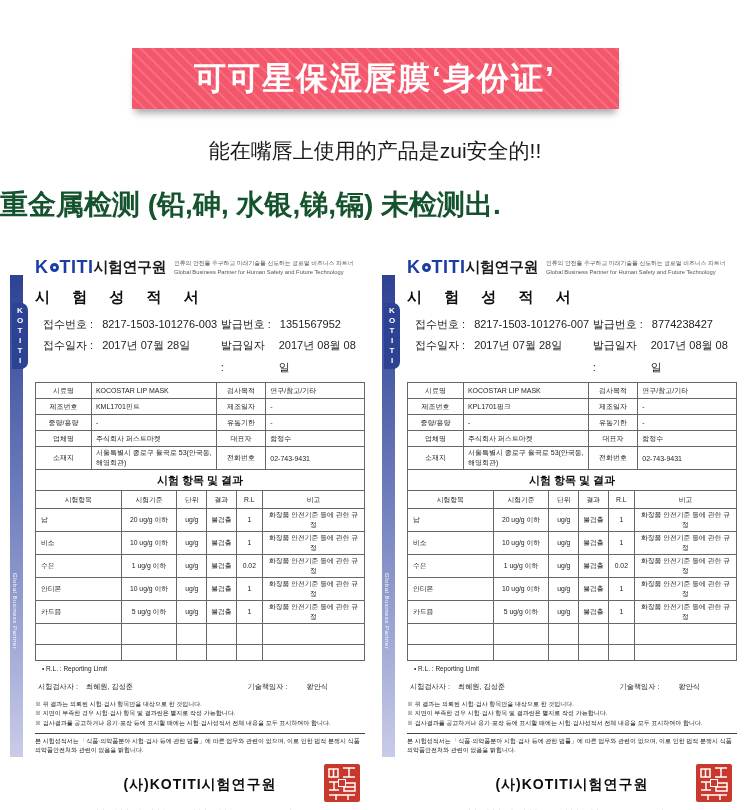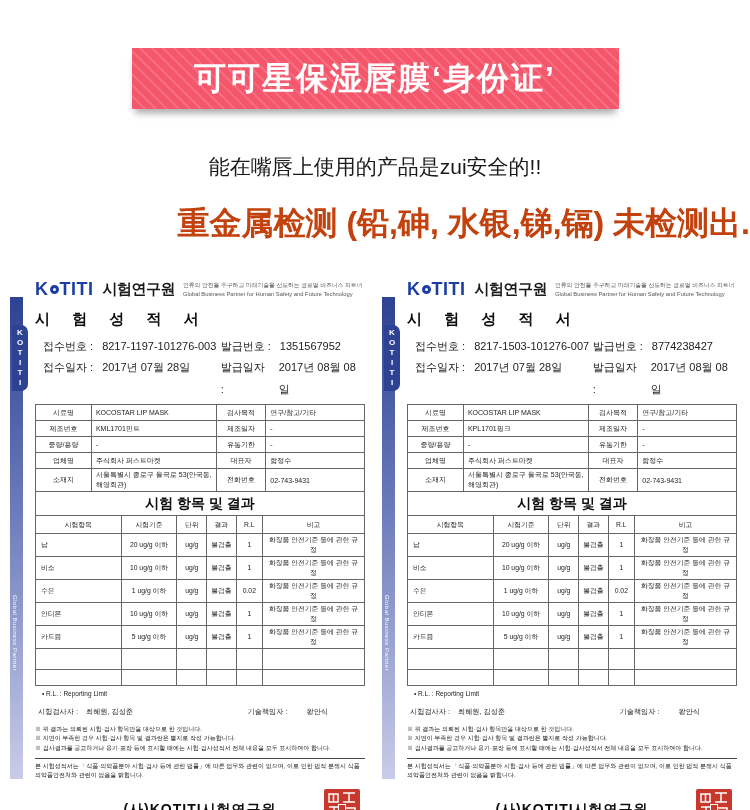--- a/index.html
+++ b/index.html
@@ -14,22 +14,22 @@
     width:487px; height:61px; margin:48px auto 0;
     background:#f4566b;
     background-image:repeating-linear-gradient(45deg,
       rgba(255,255,255,0.14) 0px, rgba(255,255,255,0.14) 2px,
       transparent 2px, transparent 8px);
     display:flex; align-items:center; justify-content:center;
     box-shadow:0 7px 7px -3px rgba(110,110,110,0.6);
   }
   .banner-title { color:#fff; font-size:32px; font-weight:bold; letter-spacing:2px; }
 
-  .headline   { text-align:center; font-size:21px; color:#1a1a1a; margin-top:44px; }
-  .subheadline{ text-align:right; font-size:32px; color:#c2410c; margin-top:21px; font-weight:bold; }
+  .headline   { text-align:center; font-size:21px; color:#1a1a1a; margin-top:28px; }
+  .subheadline{ text-align:left; font-size:28px; color:#14532d; margin-top:21px; font-weight:bold; }
 
   
   .certs { display:flex; margin-top:29px; padding:0 8px; gap:10px; }
   .cert  { position:relative; width:362px; height:508px; background:#fff; }
 
   .sidebar {
     position:absolute; left:2px; top:22px; width:13px; height:482px;
     background:linear-gradient(180deg,#2d4292 0%,#6d7cbc 45%,#c9cce8 100%);
   }
   .sidebar-tab {
@@ -42,38 +42,38 @@
   .sidebar-global {
     position:absolute; left:4px; top:320px; writing-mode:vertical-rl;
     color:#ffffff; font-size:6px; letter-spacing:0.5px; opacity:0.95;
   }
 
   .cert-main { margin-left:27px; width:330px; padding-top:4px; }
 
   .cert-header { display:flex; align-items:center; gap:8px; }
   .logo { display:flex; align-items:center; font-weight:800; color:#1c3da5; font-size:18px; letter-spacing:0.5px; }
   .logo-ring { width:9px; height:9px; border:3.4px solid #1c3da5; border-radius:50%; margin:0 1px; display:inline-block; }
-  .logo-suffix { color:#1a1a1a; font-weight:700; font-size:15px; margin-left:9px; letter-spacing:-0.5px; }
+  .logo-suffix { color:#1a1a1a; font-weight:700; font-size:15px; margin-left:0; letter-spacing:-0.5px; }
   .tagline { font-size:5.8px; color:#555; line-height:1.5; }
 
   .cert-title { font-size:15px; font-weight:bold; letter-spacing:9px; margin:10px 0 7px; color:#0d0d0d; }
 
   .meta { margin:0 0 4px 2px; }
   .meta-row { display:flex; font-size:11px; line-height:1.95; }
   .meta-cell { display:flex; gap:9px; }
   .meta-cell.c1 { width:56%; padding-left:6px; }
   .meta-cell.c2 { width:44%; }
 
   table { border-collapse:collapse; table-layout:fixed; width:100%; }
   .info-table { font-size:7px; }
   .info-table td { border:1px solid #666; height:16px; padding:1px 4px; }
   .info-table td.lbl { text-align:center; }
   .results-band {
     border:1px solid #666; border-top:none; text-align:center;
-    font-weight:bold; font-size:14px; padding:3px 0 2px; color:#0d0d0d;
+    font-weight:bold; font-size:11px; padding:3px 0 2px; color:#0d0d0d;
   }
   .results-table { font-size:6.8px; }
   .results-table th { border:1px solid #666; border-top:none; font-weight:normal; height:17px; }
   .results-table td { border:1px solid #666; height:21px; padding:1px 3px; text-align:center; }
   .results-table td.item { text-align:left; padding-left:5px; }
   .results-table tr.empty-short td { height:16px; }
 
   .rl-note { font-size:6.5px; margin:4px 0 0 7px; color:#222; }
 
   .sign-row { display:flex; font-size:7.2px; margin-top:10px; padding:0 3px; }
@@ -124,21 +124,21 @@
           <div>Global Business Partner for Human Safety and Future Technology</div>
         </div>
       </div>
 
       <div class="cert-title">시 험 성 적 서</div>
 
       <div class="meta">
         <div class="meta-row">
           <div class="meta-cell c1">
               <span>접수번호 :</span>
-              <span>8217-1197-101276-003</span>
+              <span>8217-1503-101276-003</span>
             </div>
           <div class="meta-cell c2">
               <span>발급번호 :</span>
               <span>1351567952</span>
             </div>
         </div>
         <div class="meta-row">
           <div class="meta-cell c1">
               <span>접수일자 :</span>
               <span>2017년 07월 28일</span>

